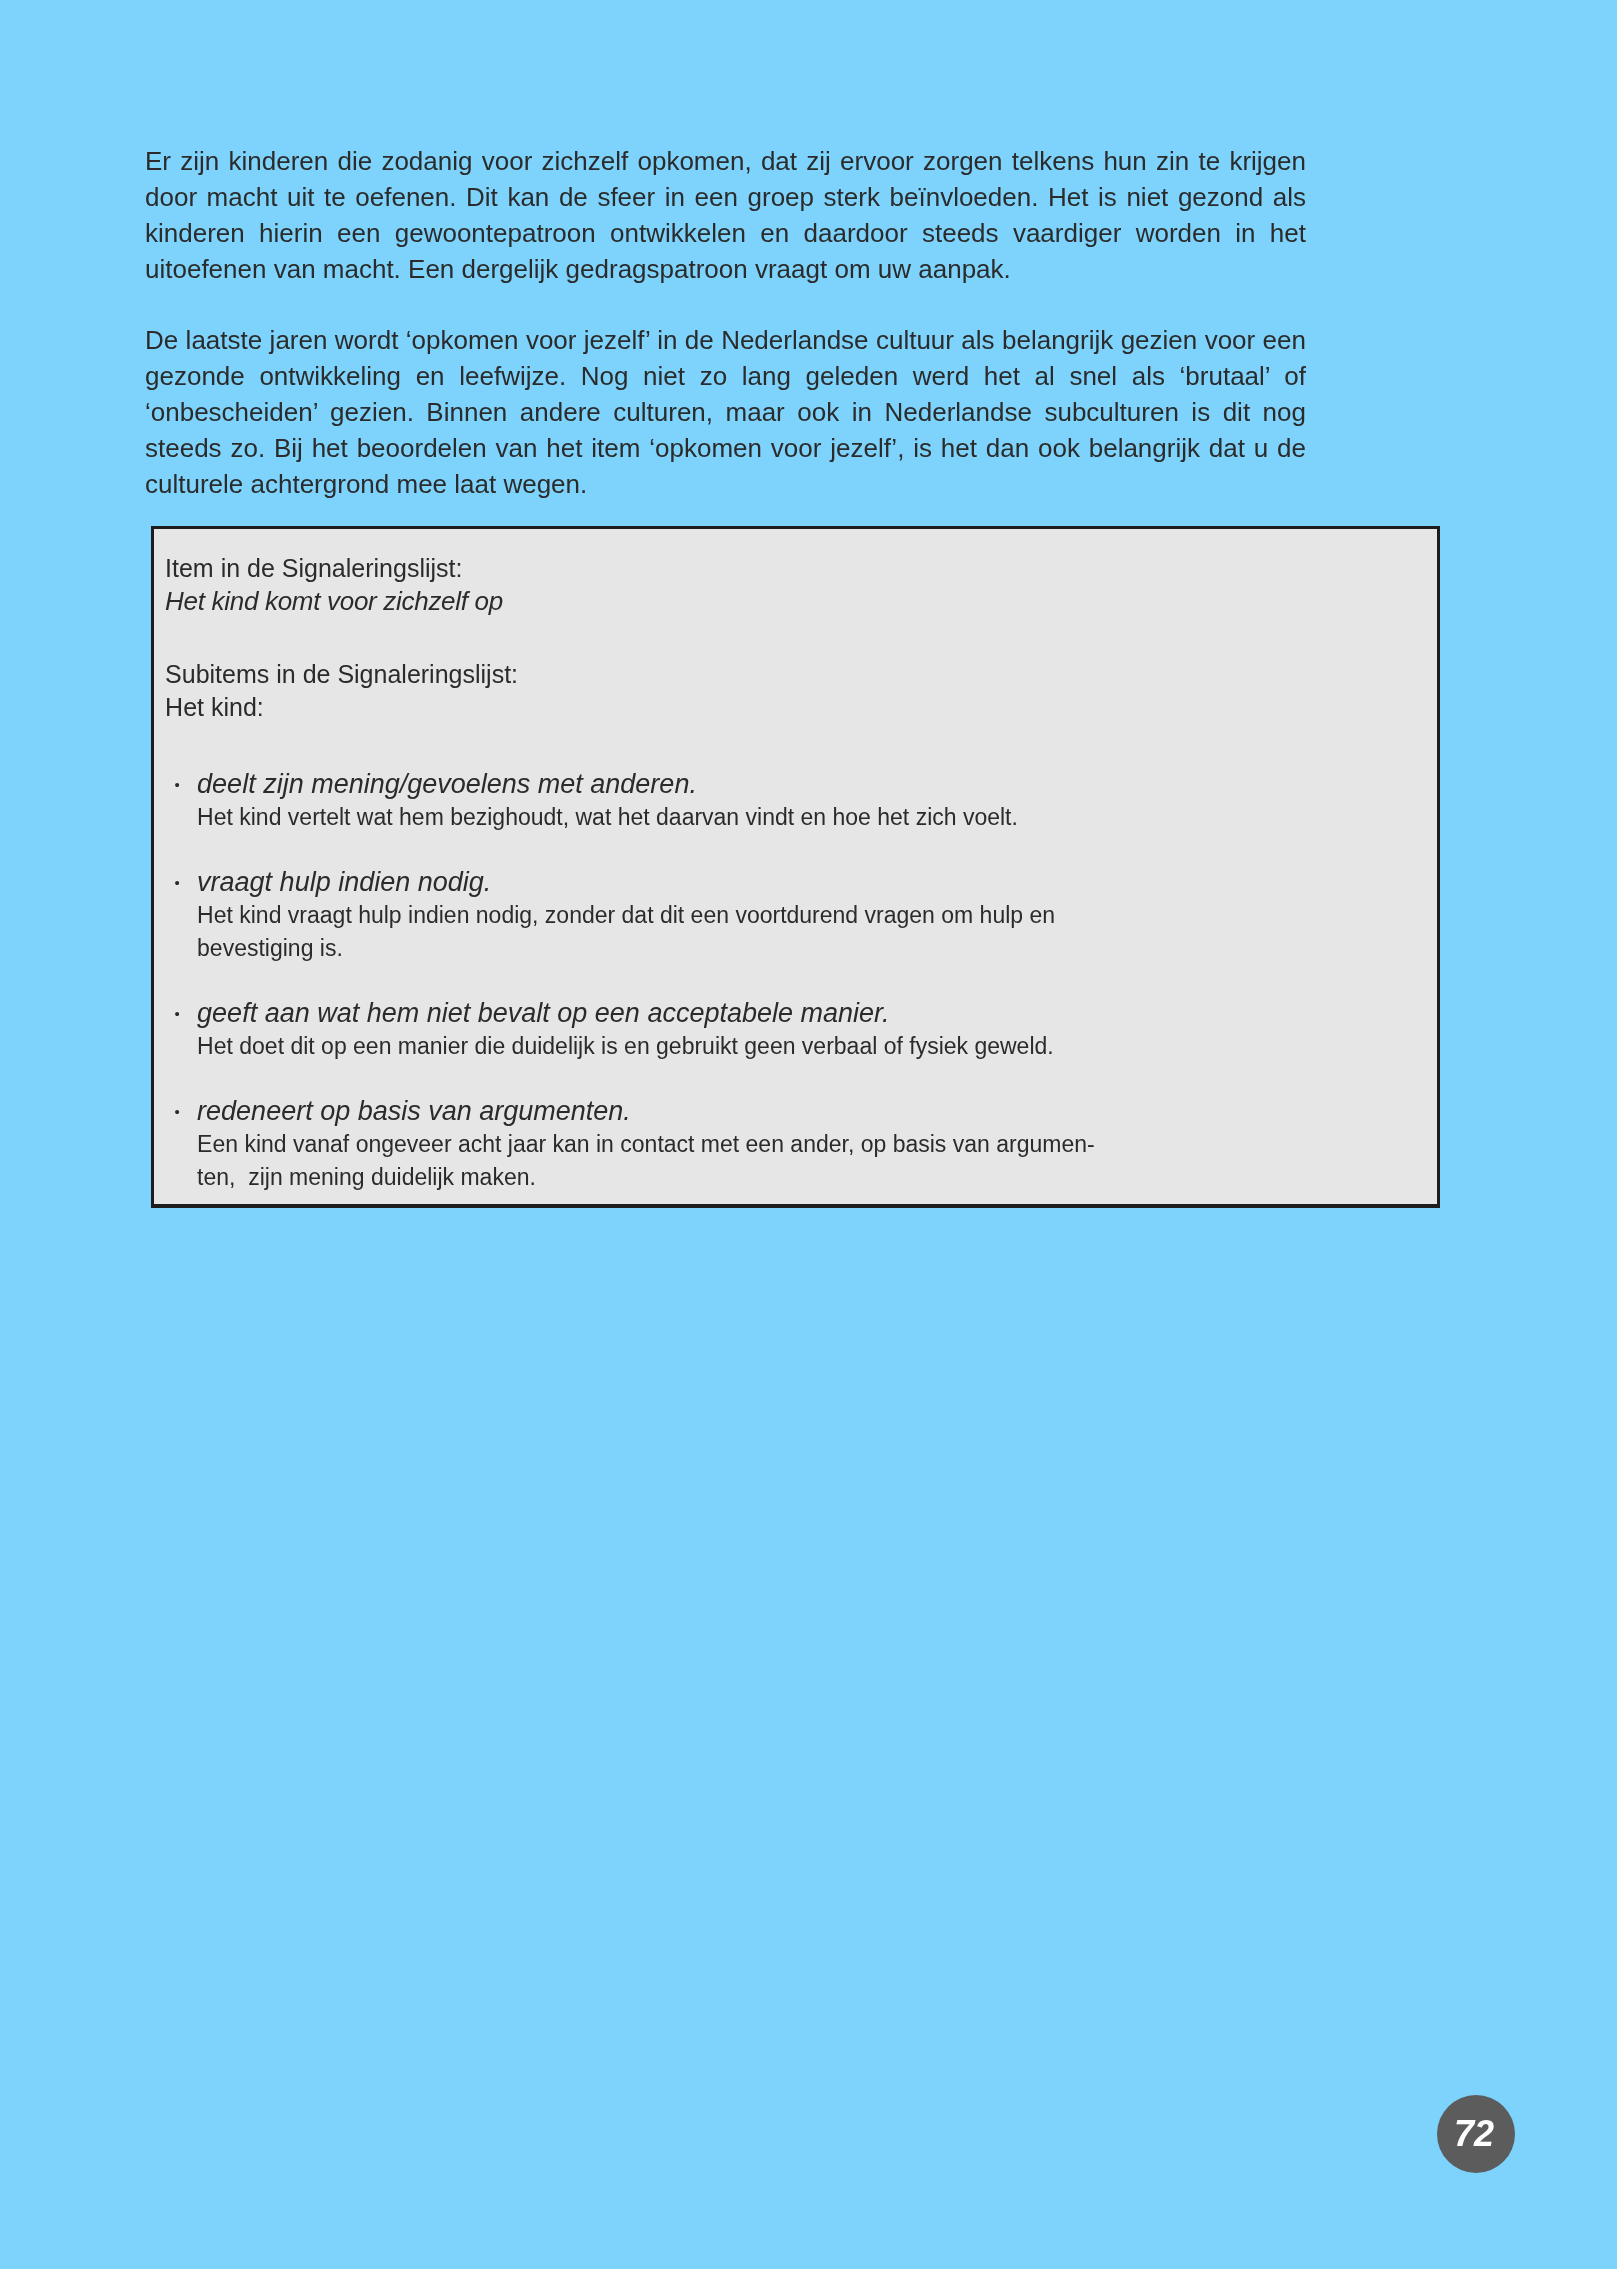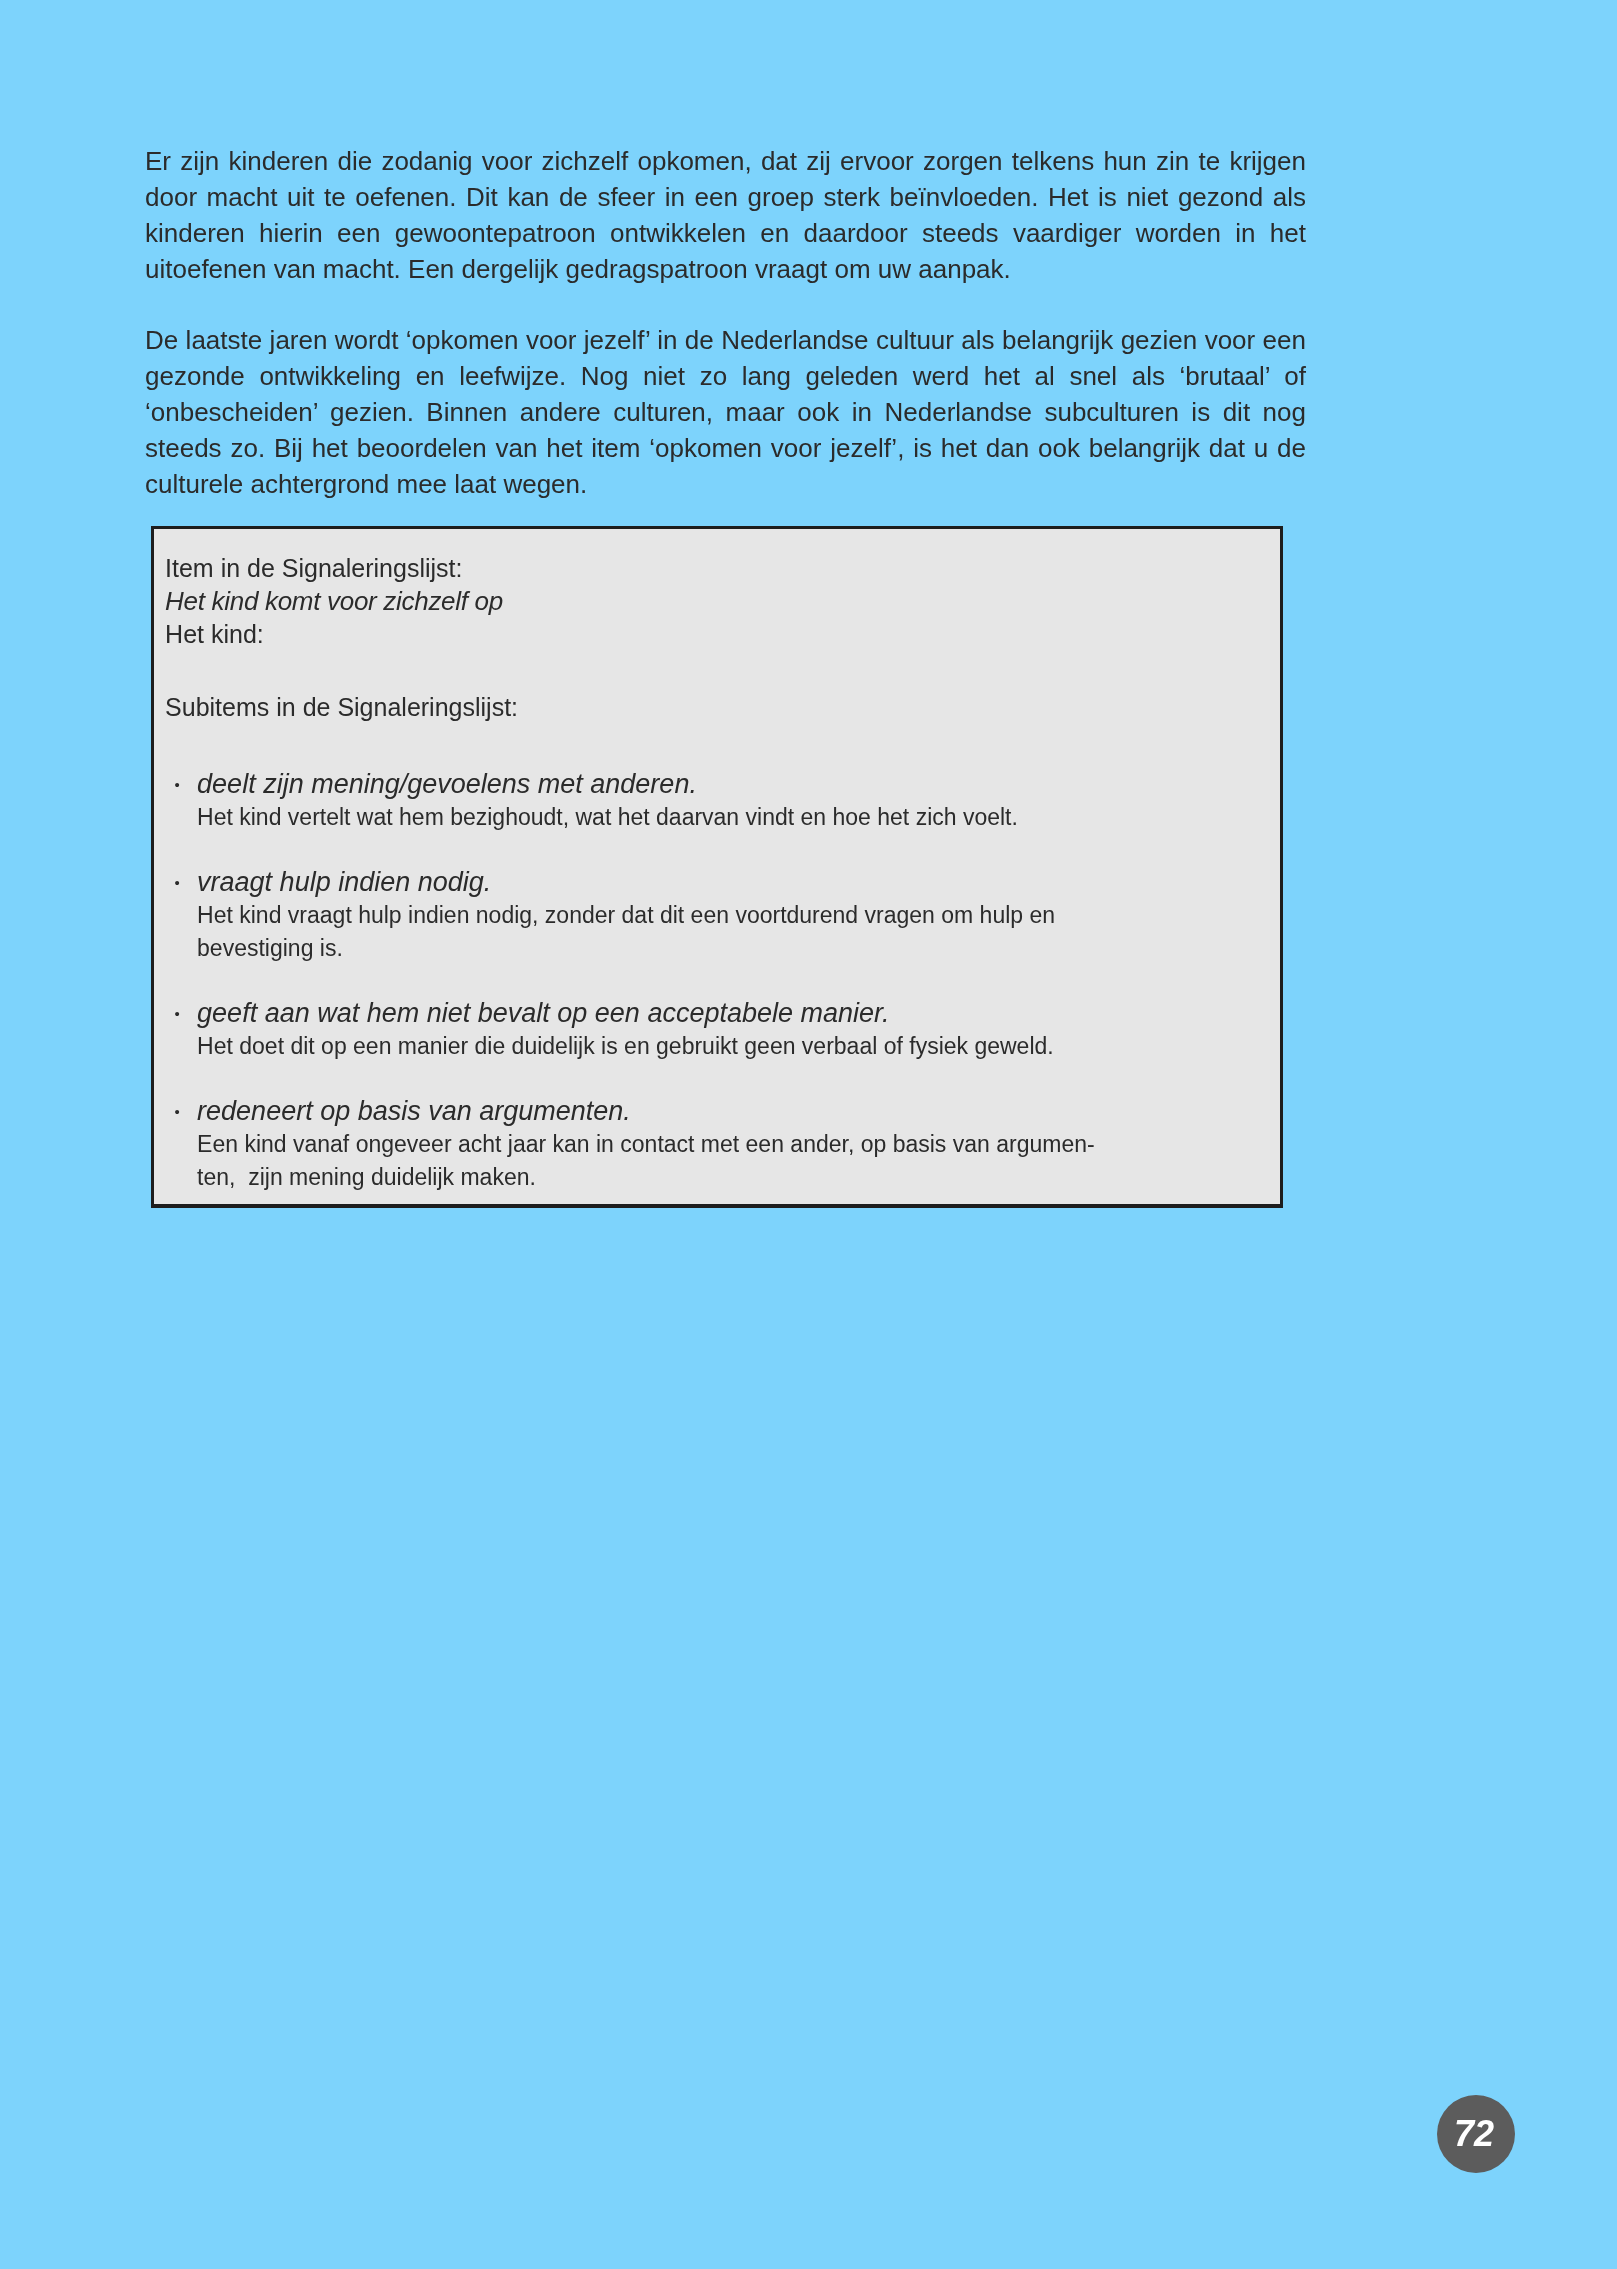--- a/index.html
+++ b/index.html
@@ -25,21 +25,21 @@
     font-size: 26px;
     line-height: 36px;
     text-align: justify;
     color: #2b2b2b;
   }
   .body-par + .body-par { margin-top: 35px; }
 
   .info-box {
     margin-top: 24px;
     margin-left: 5.7px;
-    width: 1132px;
+    width: 1289px;
     background: #e6e6e6;
     border: 3.8px solid #1d1d1d;
     border-bottom-width: 4.8px;
     padding: 23px 11.4px 9.5px 11.4px;
   }
 
   .box-line {
     font-size: 25px;
     line-height: 33px;
     color: #2b2b2b;
@@ -111,22 +111,22 @@
 <div class="page">
   <div class="content">
 
     <p class="body-par">Er zijn kinderen die zodanig voor zichzelf opkomen, dat zij ervoor zorgen telkens hun zin te krijgen door macht uit te oefenen. Dit kan de sfeer in een groep sterk beïnvloeden. Het is niet gezond als kinderen hierin een gewoontepatroon ontwikkelen en daardoor steeds vaardiger worden in het uitoefenen van macht. Een dergelijk gedragspatroon vraagt om uw aanpak.</p>
     <p class="body-par">De laatste jaren wordt ‘opkomen voor jezelf’ in de Nederlandse cultuur als belangrijk gezien voor een gezonde ontwikkeling en leefwijze. Nog niet zo lang geleden werd het al snel als ‘brutaal’ of ‘onbescheiden’ gezien. Binnen andere culturen, maar ook in Nederlandse subculturen is dit nog steeds zo. Bij het beoordelen van het item ‘opkomen voor jezelf’, is het dan ook belangrijk dat u de culturele achtergrond mee laat wegen.</p>
 
     <div class="info-box">
       <div class="box-line">Item in de Signaleringslijst:</div>
       <div class="box-title">Het kind komt voor zichzelf op</div>
 
+      <div class="box-line subitems-label">Subitems in de Signaleringslijst:</div>
       <div class="box-line">Het kind:</div>
-      <div class="box-line subitems-label">Subitems in de Signaleringslijst:</div>
 
       <div class="bullet first">
         <span class="bullet-dot">•</span>
         <div class="bullet-body">
           <div class="bullet-lead">deelt zijn mening/gevoelens met anderen.</div>
           <div class="desc-line">Het kind vertelt wat hem bezighoudt, wat het daarvan vindt en hoe het zich voelt.</div>
 
         </div>
       </div>
 

